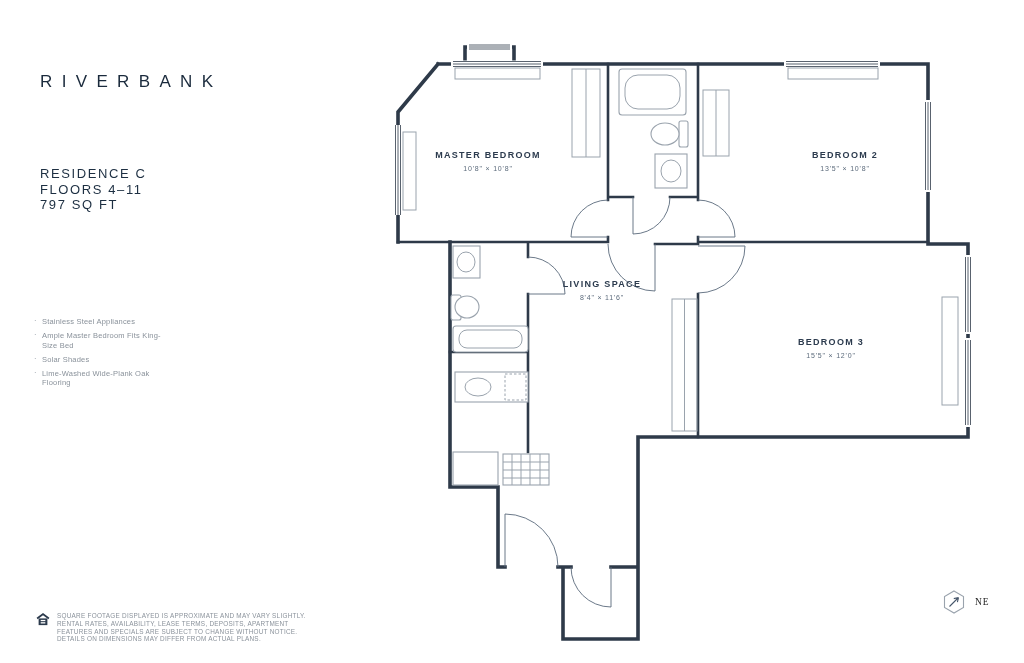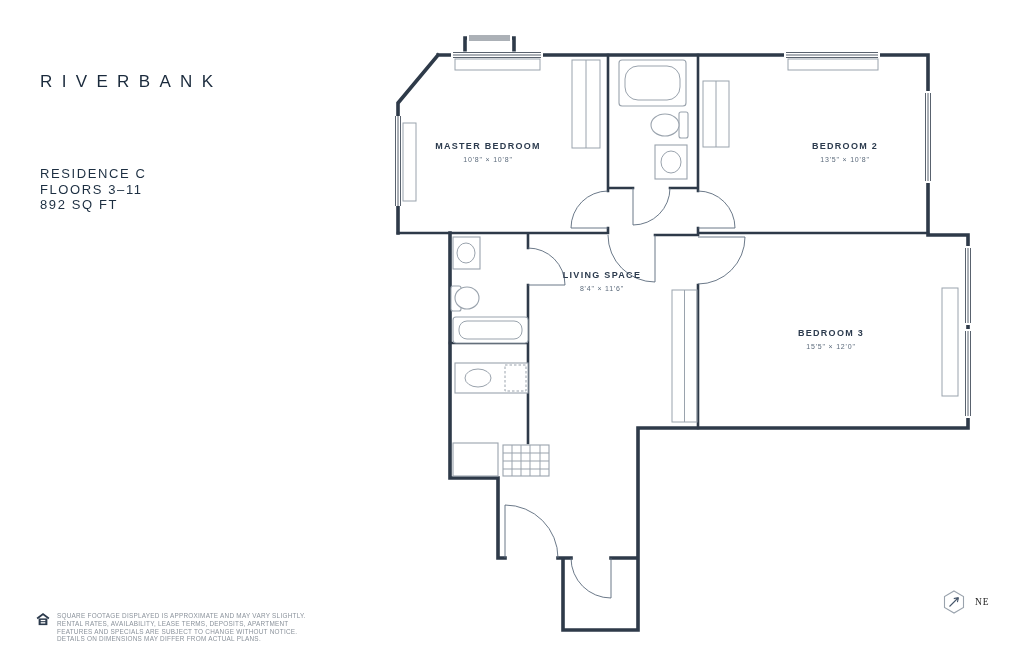--- a/index.html
+++ b/index.html
@@ -19,21 +19,21 @@
   .features li { position:relative; padding-left:9px; font-size:7.5px; line-height:9.5px;
                  color:#8a929b; letter-spacing:0.2px; margin-bottom:4.5px; }
   .features li::before { content:"·"; position:absolute; left:1px; top:-1px; color:#9aa2ab; }
 
   .footer { position:absolute; left:36px; top:612px; display:flex; gap:7px; width:285px; align-items:flex-start; }
   .footer .disclaimer { font-size:6.4px; line-height:7.8px; color:#8a929b; letter-spacing:0.25px; width:252px; }
 
   .compass { position:absolute; left:941px; top:589px; display:flex; align-items:center; gap:8px; }
   .compass .dir { font-family:"Liberation Serif", serif; font-size:9.5px; letter-spacing:1px; color:#222; }
 
-  .plan { position:absolute; left:393px; top:33px; }
+  .plan { position:absolute; left:393px; top:42px; }
 
   .plan svg text { font-family:"Liberation Sans", sans-serif; }
   .room-name { font-size:9px; letter-spacing:1.3px; fill:#2c3b4e; font-weight:600; text-anchor:middle; }
   .room-dims { font-size:7px; letter-spacing:0.8px; fill:#5c6b7c; text-anchor:middle; }
 
   .wall-outer { fill:none; stroke:#2e3a49; stroke-width:3.6; stroke-linecap:square; }
   .wall-inner { fill:none; stroke:#2e3a49; stroke-width:2.6; stroke-linecap:square; }
   .win-blank  { fill:#ffffff; stroke:none; }
   .win-line   { fill:none; stroke:#2e3a49; stroke-width:0.8; }
   .fixture    { fill:#ffffff; stroke:#9aa3ad; stroke-width:1.1; }
@@ -43,25 +43,31 @@
 </style>
 </head>
 <body>
 
 <div class="canvas">
 
   <div class="brand">RIVERBANK</div>
 
   <div class="residence">
     <div>RESIDENCE C</div>
-    <div>FLOORS 3–11</div>
-    <div>892 SQ FT</div>
-  </div>
-
-
+    <div>FLOORS 4–11</div>
+    <div>797 SQ FT</div>
+  </div>
+
+
+  <ul class="features">
+    <li>Stainless Steel Appliances</li>
+    <li>Ample Master Bedroom Fits King-Size Bed</li>
+    <li>Solar Shades</li>
+    <li>Lime-Washed Wide-Plank Oak Flooring</li>
+  </ul>
 
   <div class="plan">
     <svg width="590" height="600" viewBox="0 0 590 600">
 
       <path class="wall-outer" d="M72,22 V5 H121 V22
            M45,22 H535
            M45,22 L5,70 V200
            M57,200 V445 H105 V525 H112
            M165,525 H178
            M218,525 H245

